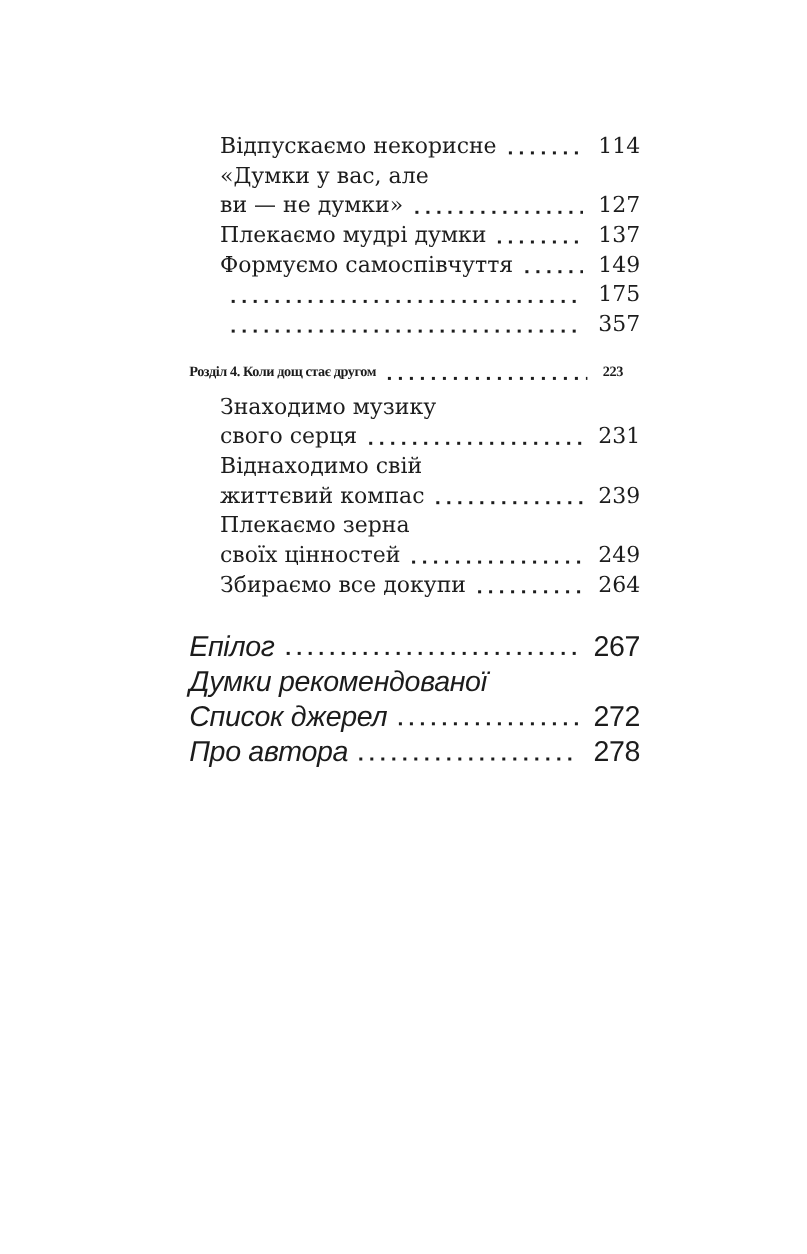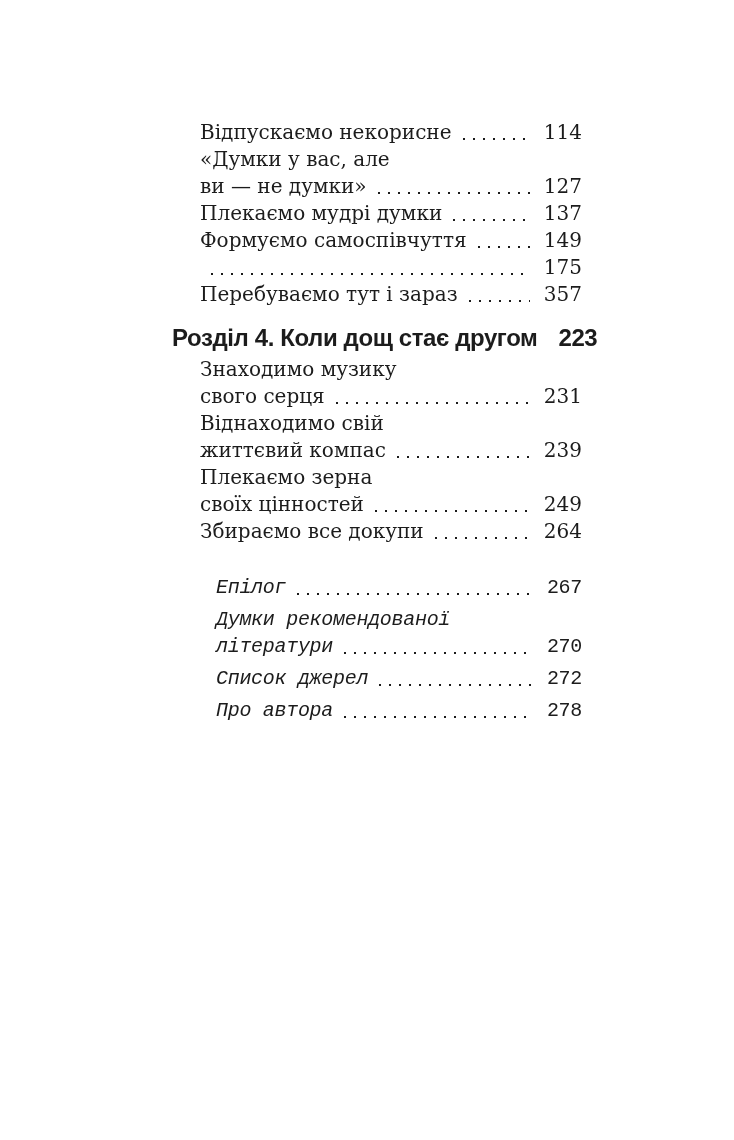--- a/index.html
+++ b/index.html
@@ -51,38 +51,37 @@
     background-repeat: repeat-x;
     background-position: 0 calc(100% - 2px);
   }
   .pg {
     flex: 0 0 auto;
     min-width: 34px;
     margin-left: 14px;
     font-style: normal;
   }
   .section-chapter .entry {
-    font-family: Liberation Sans, sans-serif;
+    font-family: Liberation Serif, serif;
     font-weight: 700;
-    font-size: 24px;
+    font-size: 13px;
     letter-spacing: -0.4px;
     padding-left: 0;
     margin: 16px 0 5px 0;
   }
   .section-backmatter {
     margin-top: 29px;
   }
   .section-backmatter .entry {
-    font-family: Liberation Mono, monospace;
+    font-family: Liberation Sans, sans-serif;
     font-style: italic;
-    font-size: 20px;
+    font-size: 26px;
     letter-spacing: -0.3px;
     padding-left: 0;
     margin-top: 5px;
-    margin-left: 44px;
   }
 </style>
 </head>
 <body>
 
 <div class="page">
   <div class="toc" id="toc">
       <div class="section section-sub">
         <div class="entry">
           <div class="line line-row">
@@ -114,21 +113,20 @@
           </div>
         </div>
         <div class="entry">
           <div class="line line-row">
             <span class="leader"></span>
             <span class="pg">175</span>
           </div>
         </div>
         <div class="entry">
           <div class="line line-row">
-            <span class="line-text">Перебуваємо тут і зараз</span>
             <span class="leader"></span>
             <span class="pg">357</span>
           </div>
         </div>
       </div>
       <div class="section section-chapter">
         <div class="entry">
           <div class="line line-row">
             <span class="line-text">Розділ 4. Коли дощ стає другом</span>
             <span class="leader"></span>
@@ -172,25 +170,20 @@
       <div class="section section-backmatter">
         <div class="entry">
           <div class="line line-row">
             <span class="line-text">Епілог</span>
             <span class="leader"></span>
             <span class="pg">267</span>
           </div>
         </div>
         <div class="entry">
           <div class="line"><span class="line-text">Думки рекомендованої</span></div>
-          <div class="line line-row">
-            <span class="line-text">літератури</span>
-            <span class="leader"></span>
-            <span class="pg">270</span>
-          </div>
         </div>
         <div class="entry">
           <div class="line line-row">
             <span class="line-text">Список джерел</span>
             <span class="leader"></span>
             <span class="pg">272</span>
           </div>
         </div>
         <div class="entry">
           <div class="line line-row">

